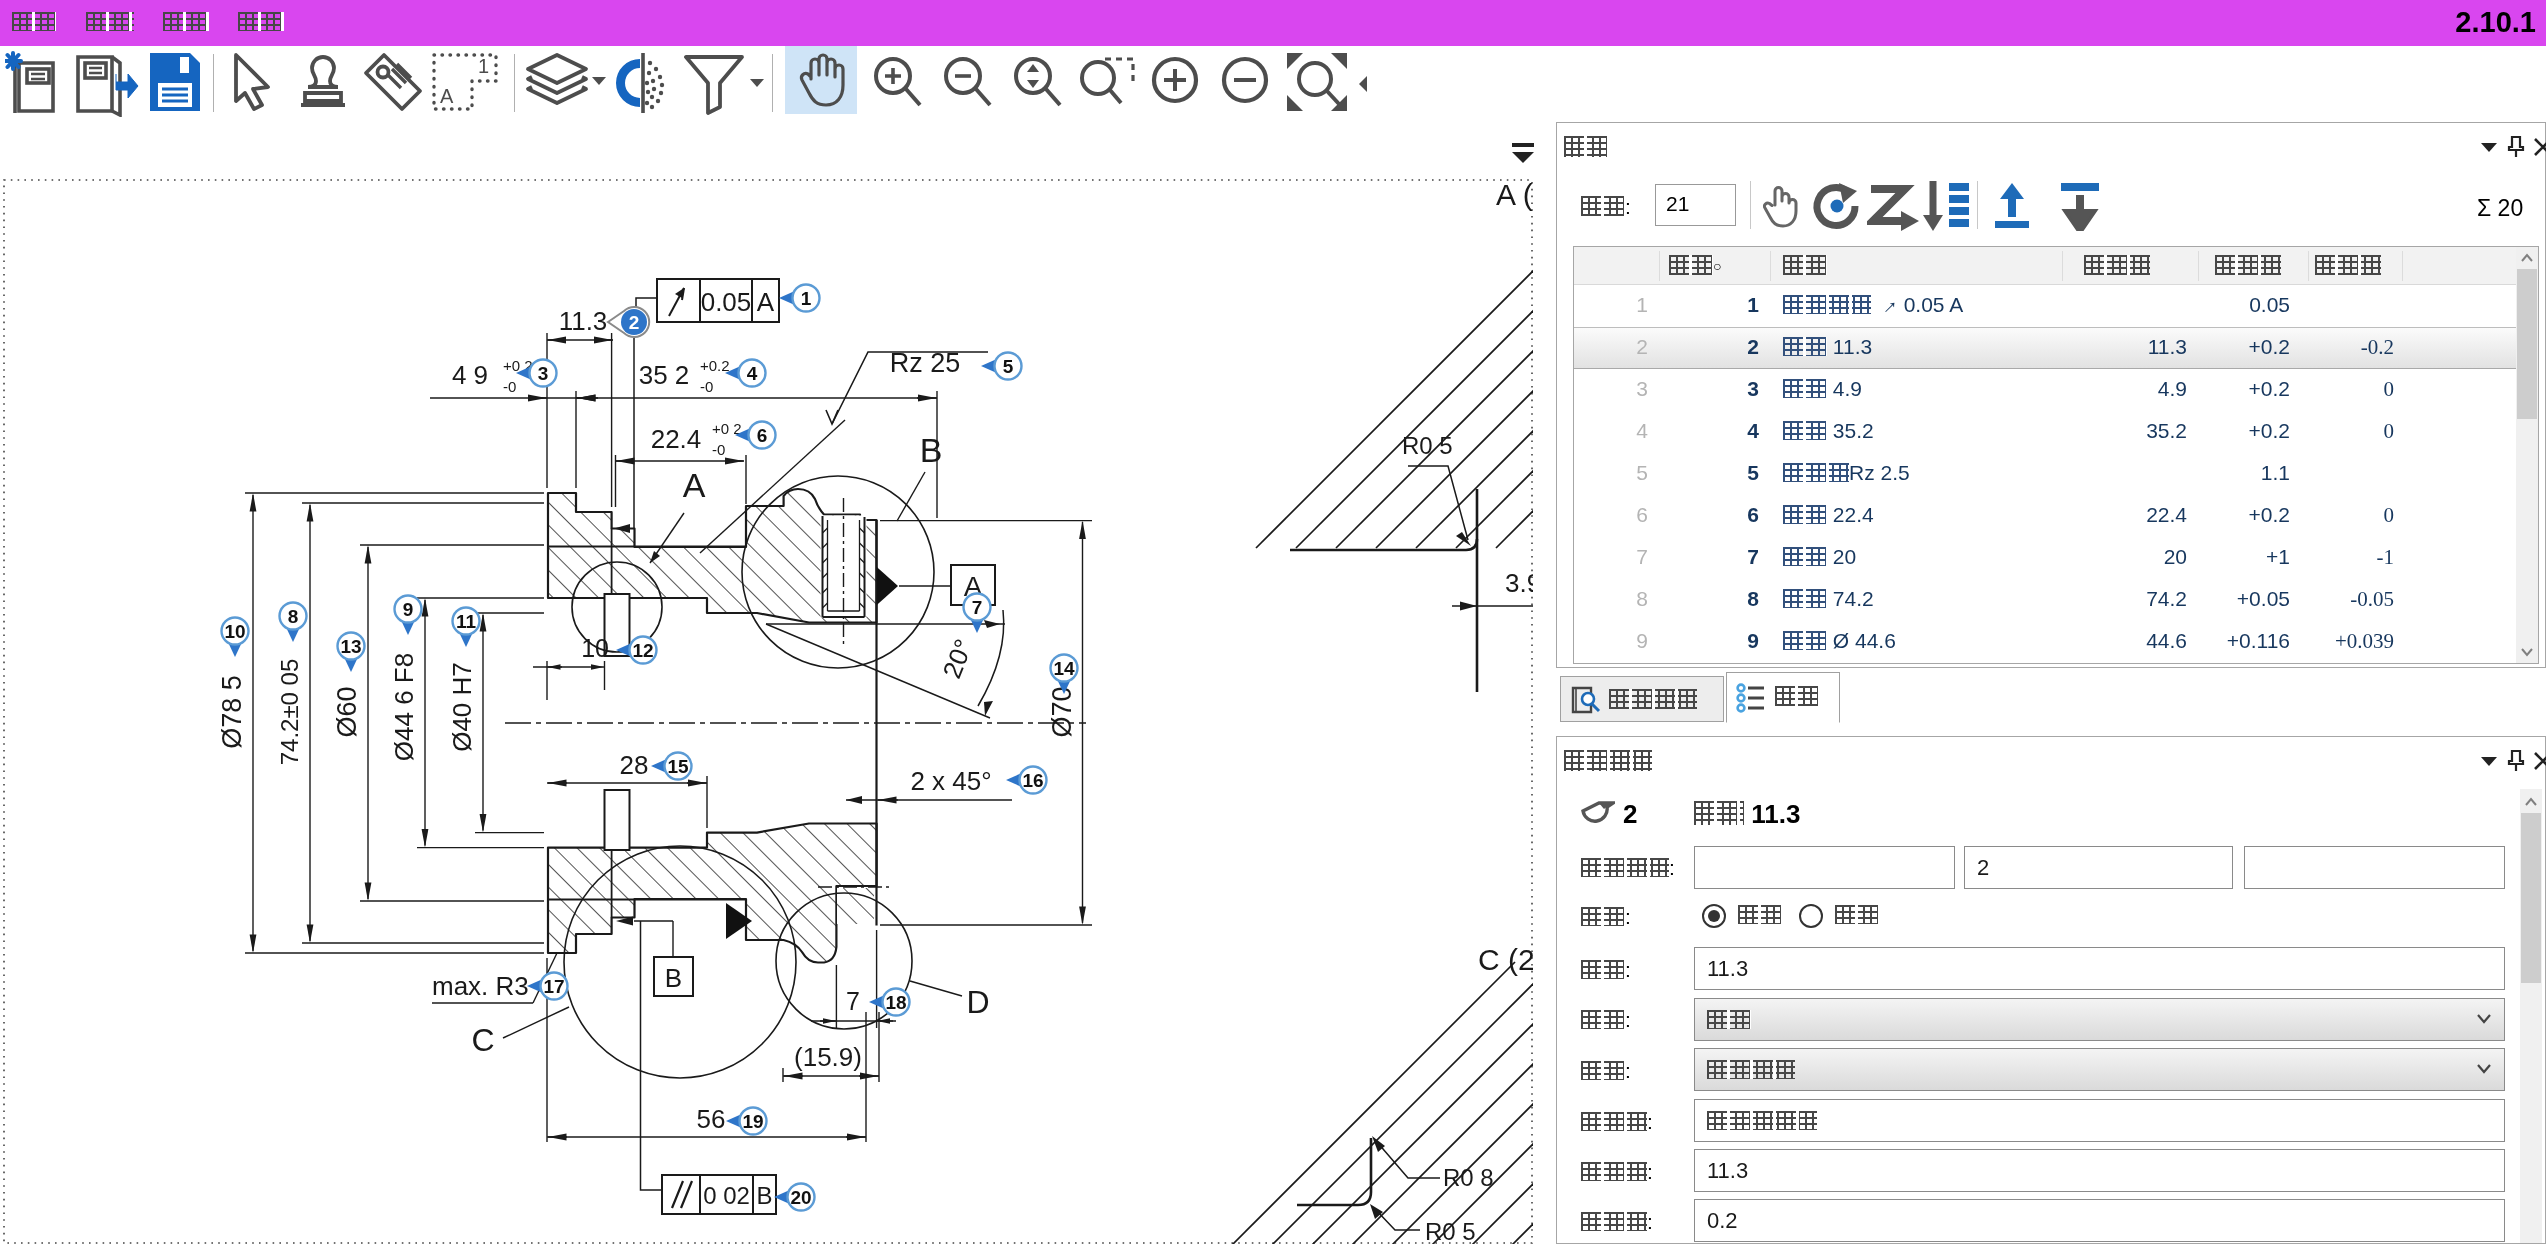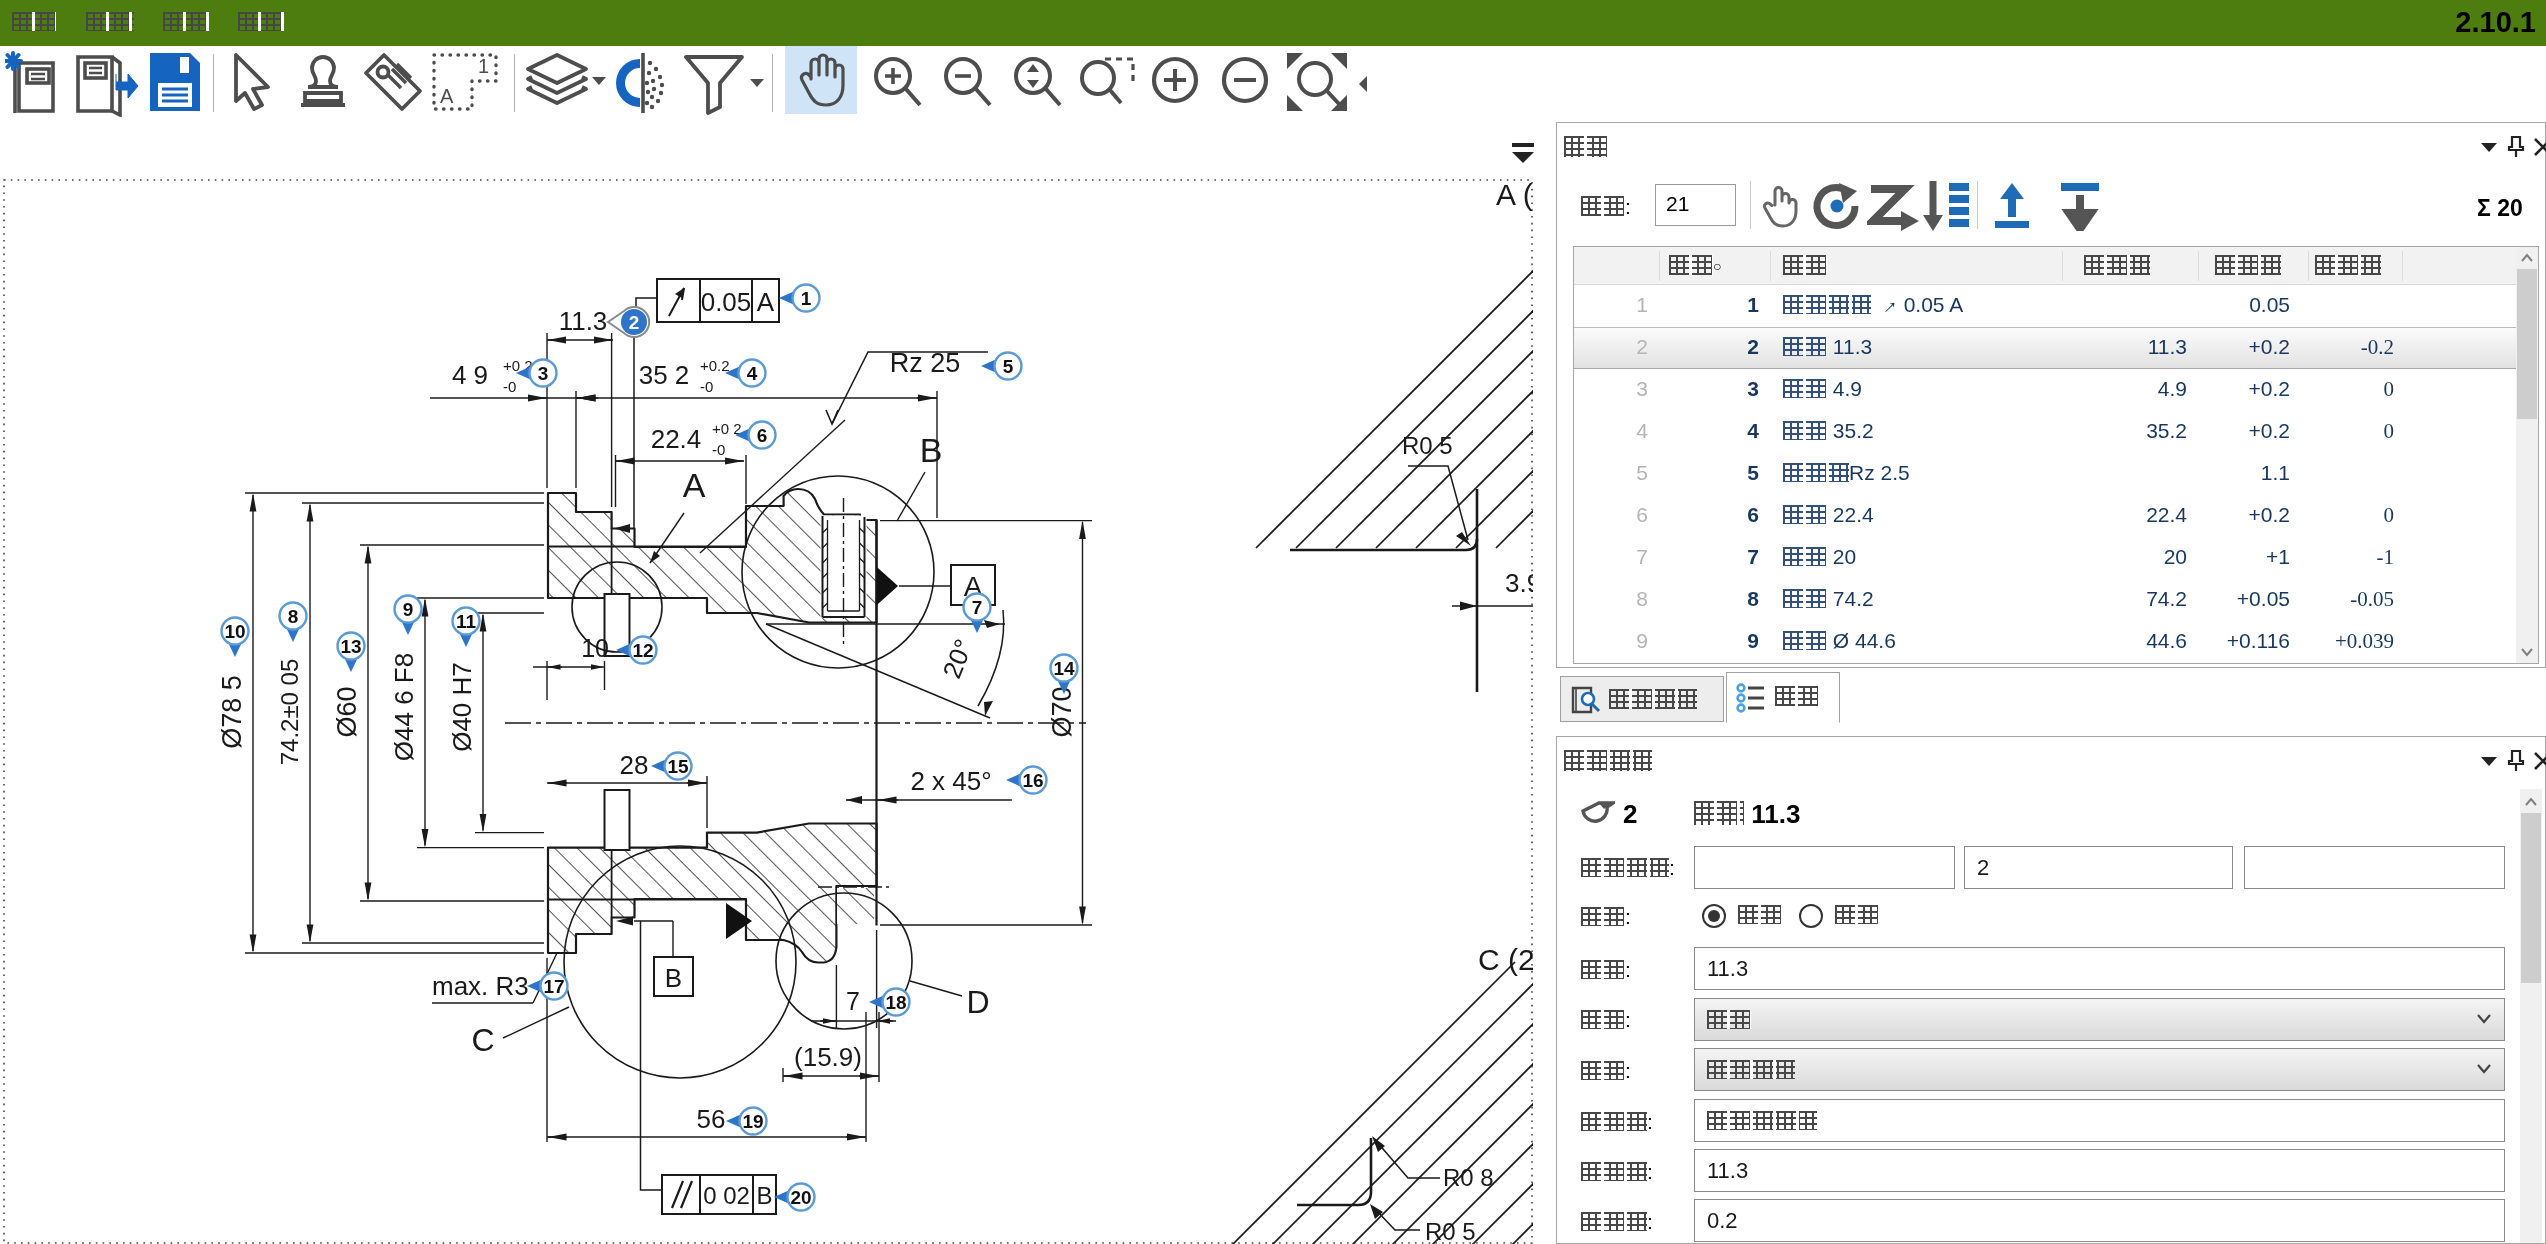--- a/index.html
+++ b/index.html
@@ -6,21 +6,21 @@
   html,body { width:2546px; height:1244px; background:#fff; overflow:hidden;
     font-family:"Liberation Sans", sans-serif; }
   .abs { position:absolute; }
   
   .cjk { display:inline-block; height:19px; vertical-align:-2px;
     background:
       repeating-linear-gradient(90deg, rgba(255,255,255,0) 0 20px, #fff 20px 23px),
       repeating-linear-gradient(90deg, #474747 0 1.6px, rgba(0,0,0,0) 1.6px 7px),
       repeating-linear-gradient(180deg, #474747 0 1.6px, rgba(0,0,0,0) 1.6px 6px);
   }
-  .menubar { position:absolute; left:0; top:0; width:2546px; height:46px; background:#4d7c0f; }
+  .menubar { position:absolute; left:0; top:0; width:2546px; height:46px; background:#d946ef; }
   .menu-item { position:absolute; top:12px; }
   .ver { position:absolute; top:6px; right:10px; font-size:29px; font-weight:bold; color:#000; }
   .toolbar { position:absolute; left:0; top:46px; width:2546px; height:76px; background:#fff; }
   .tbi { position:absolute; top:5px; }
   .sep { position:absolute; top:8px; width:1px; height:58px; background:#b0b0b0; }
   .tabbar { position:absolute; left:0; top:122px; width:2546px; height:56px; background:#fff; }
   .tab { position:absolute; left:5px; top:1px; width:364px; height:55px; background:#fff;
     border:1px solid #9a9a9a; border-bottom:none; }
   .tabtext { position:absolute; left:42px; top:12px; font-size:26.5px; font-weight:bold; color:#1a1a1a; letter-spacing:-0.3px; }
   .drawarea { position:absolute; left:0; top:178px; width:1537px; height:1066px; background:#fff; }
@@ -588,21 +588,21 @@
   <svg class="abs" style="left:430px;top:58px" width="50" height="50" viewBox="0 0 50 50">
     <path d="M25 2 L37 18 H29 V36 H21 V18 H13 Z" fill="#1e6bb8"></path>
     <rect x="8" y="40" width="34" height="7" fill="#1e6bb8"></rect>
   </svg>
 
   <svg class="abs" style="left:496px;top:58px" width="54" height="50" viewBox="0 0 54 50">
     <rect x="8" y="2" width="38" height="8" fill="#1e6bb8"></rect>
     <path d="M27 14 v22 M27 48 L16 32 h22 Z" stroke="#555" stroke-width="8" fill="#555"></path>
     <path d="M16 34 L27 50 L38 34 Z" fill="#555"></path>
   </svg>
-  <span class="abs" style="left:920px;top:72px;font-size:23px;font-weight:bold">Σ 20</span>
+  <span class="abs" style="left:920px;top:72px;font-size:23px;font-weight:normal">Σ 20</span>
 
   <div class="abs" style="left:16px;top:123px;width:966px;height:418px;border:1px solid #a6a6a6;">
 
     <div class="abs" style="left:0;top:0;width:942px;height:38px;background:#f2f2f2;border-bottom:1px solid #d9d9d9;"></div>
     <div class="abs" style="left:85px;top:4px;width:1px;height:30px;background:#dcdcdc"></div>
     <div class="abs" style="left:196px;top:4px;width:1px;height:30px;background:#dcdcdc"></div>
     <div class="abs" style="left:488px;top:4px;width:1px;height:30px;background:#dcdcdc"></div>
     <div class="abs" style="left:624px;top:4px;width:1px;height:30px;background:#dcdcdc"></div>
     <div class="abs" style="left:734px;top:4px;width:1px;height:30px;background:#dcdcdc"></div>
     <div class="abs" style="left:828px;top:4px;width:1px;height:30px;background:#dcdcdc"></div>

